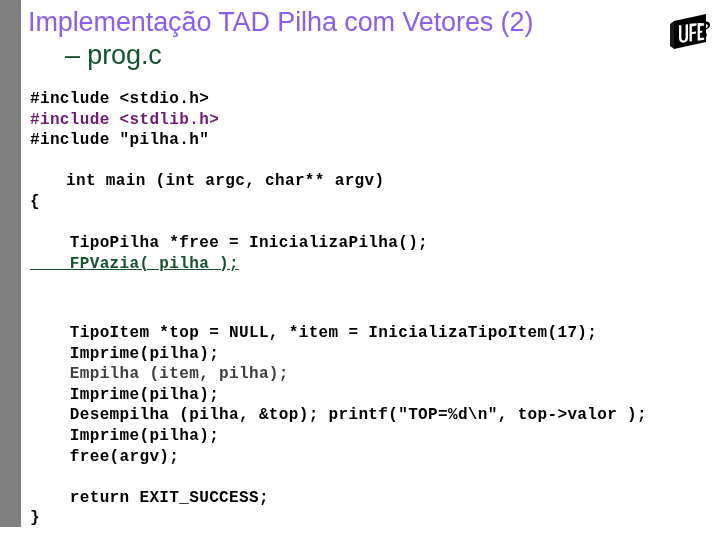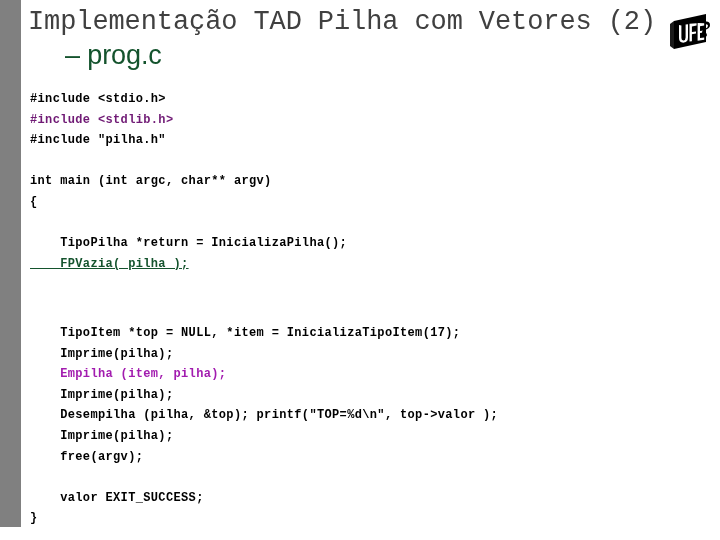--- a/index.html
+++ b/index.html
@@ -63,41 +63,41 @@
 
   
   #code-block {
     position: absolute;
     left: 30px;
     top: 89px;
     width: 680px;
   }
   .code-line {
     font-family: "Liberation Mono", "DejaVu Sans Mono", monospace;
-    font-size: 12px;
+    font-size: 16px;
     line-height: 20.6px;
     font-weight: bold;
     color: #000000;
     white-space: pre;
     letter-spacing: 0.35px;
     height: 20.6px;
   }
   .code-line.blank {
     height: 20.6px;
   }
 </style>
 </head>
 <body>
 
 <div id="slide" style="background: rgb(255, 255, 255);">
 
   <div id="left-band" style="background: rgb(128, 128, 128);"></div>
 
   <div id="title-block">
-    <div class="title-line" style="color: #404040; font-family: Liberation Mono, monospace;">Implementação TAD Pilha com Vetores (2)</div>
+    <div class="title-line" style="color: #8b5cf6;">Implementação TAD Pilha com Vetores (2)</div>
     <div class="title-line" style="color: #14532d; margin-left: 37px;">– prog.c</div>
   </div>
 
   <div id="logo">
     <svg width="46" height="46" viewBox="0 0 46 46" xmlns="http://www.w3.org/2000/svg" aria-hidden="true">
       <rect x="0" y="0" width="46" height="46" fill="#ffffff"></rect>
 
       <polygon points="6,13 38,6 38,34 6,41" fill="#000000"></polygon>
       <polygon points="6,13 6,41 2,38 2,16" fill="#1a1a1a"></polygon>
 
@@ -109,31 +109,31 @@
 
       <path d="M37.5,13.5 Q42,13 42,17 Q42,20 38.6,21.2 Q36,22.1 36,24 Q36,26 38.8,25.5 L38.8,28.2 Q34,29 34,25 Q34,21.8 37.2,20.7 Q40,19.7 40,17.8 Q40,16 37.5,16.3 Z" fill="#000000"></path>
     </svg>
   </div>
 
   <div id="code-block">
       <div class="code-line" style="color: rgb(0, 0, 0);">#include &lt;stdio.h&gt;</div>
       <div class="code-line" style="color: #701a75;">#include &lt;stdlib.h&gt;</div>
       <div class="code-line" style="color: rgb(0, 0, 0);">#include "pilha.h"</div>
       <div class="code-line blank" style="color: rgb(0, 0, 0);">&nbsp;</div>
-      <div class="code-line" style="color: rgb(0, 0, 0);">int main (int argc, char** argv)</div>
+      <div class="code-line" style="color: rgb(0, 0, 0); margin-left: 36px;">int main (int argc, char** argv)</div>
       <div class="code-line" style="color: rgb(0, 0, 0);">{</div>
       <div class="code-line blank" style="color: rgb(0, 0, 0);">&nbsp;</div>
-      <div class="code-line" style="color: rgb(0, 0, 0);">    TipoPilha *return = InicializaPilha();</div>
+      <div class="code-line" style="color: rgb(0, 0, 0);">    TipoPilha *free = InicializaPilha();</div>
       <div class="code-line" style="color: #14532d; text-decoration: underline;">    FPVazia( pilha );</div>
       <div class="code-line blank" style="color: rgb(0, 0, 0);">&nbsp;</div>
       <div class="code-line" style="color: rgb(0, 0, 0); margin-top: 28px;">    TipoItem *top = NULL, *item = InicializaTipoItem(17);</div>
       <div class="code-line" style="color: rgb(0, 0, 0);">    Imprime(pilha);</div>
-      <div class="code-line" style="color: #a21caf;">    Empilha (item, pilha);</div>
+      <div class="code-line" style="color: #404040;">    Empilha (item, pilha);</div>
       <div class="code-line" style="color: rgb(0, 0, 0);">    Imprime(pilha);</div>
       <div class="code-line" style="color: rgb(0, 0, 0);">    Desempilha (pilha, &amp;top); printf("TOP=%d\n", top-&gt;valor );</div>
       <div class="code-line" style="color: rgb(0, 0, 0);">    Imprime(pilha);</div>
       <div class="code-line" style="color: rgb(0, 0, 0);">    free(argv);</div>
       <div class="code-line blank" style="color: rgb(0, 0, 0);">&nbsp;</div>
-      <div class="code-line" style="color: rgb(0, 0, 0);">    valor EXIT_SUCCESS;</div>
+      <div class="code-line" style="color: rgb(0, 0, 0);">    return EXIT_SUCCESS;</div>
       <div class="code-line" style="color: rgb(0, 0, 0);">}</div>
     </div>
 
 </div>
 
 </body></html>

